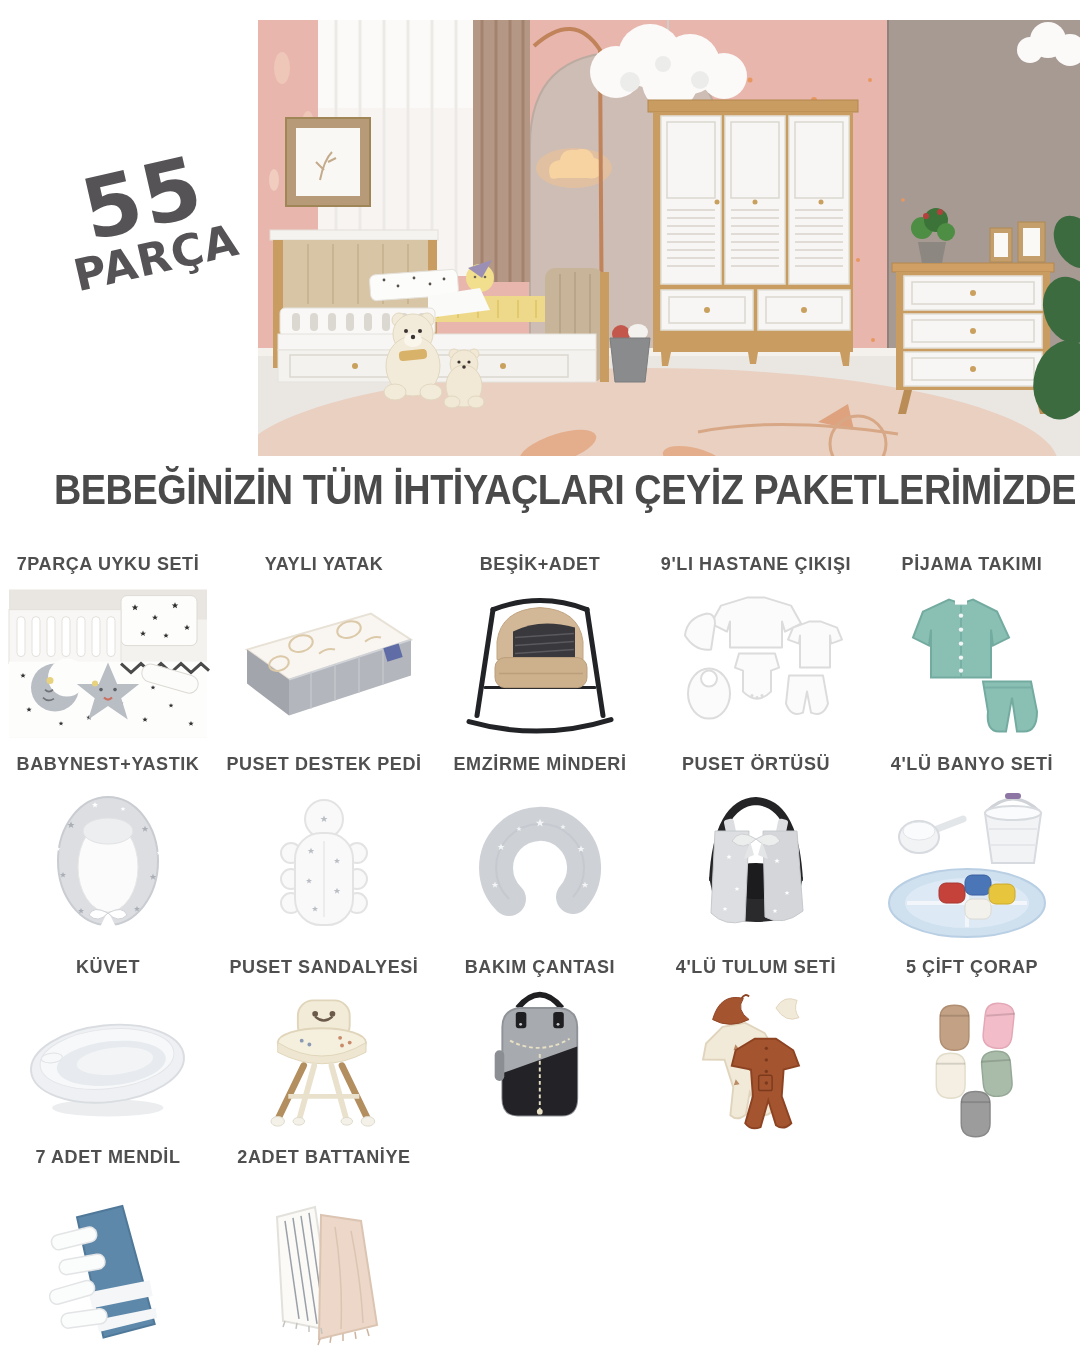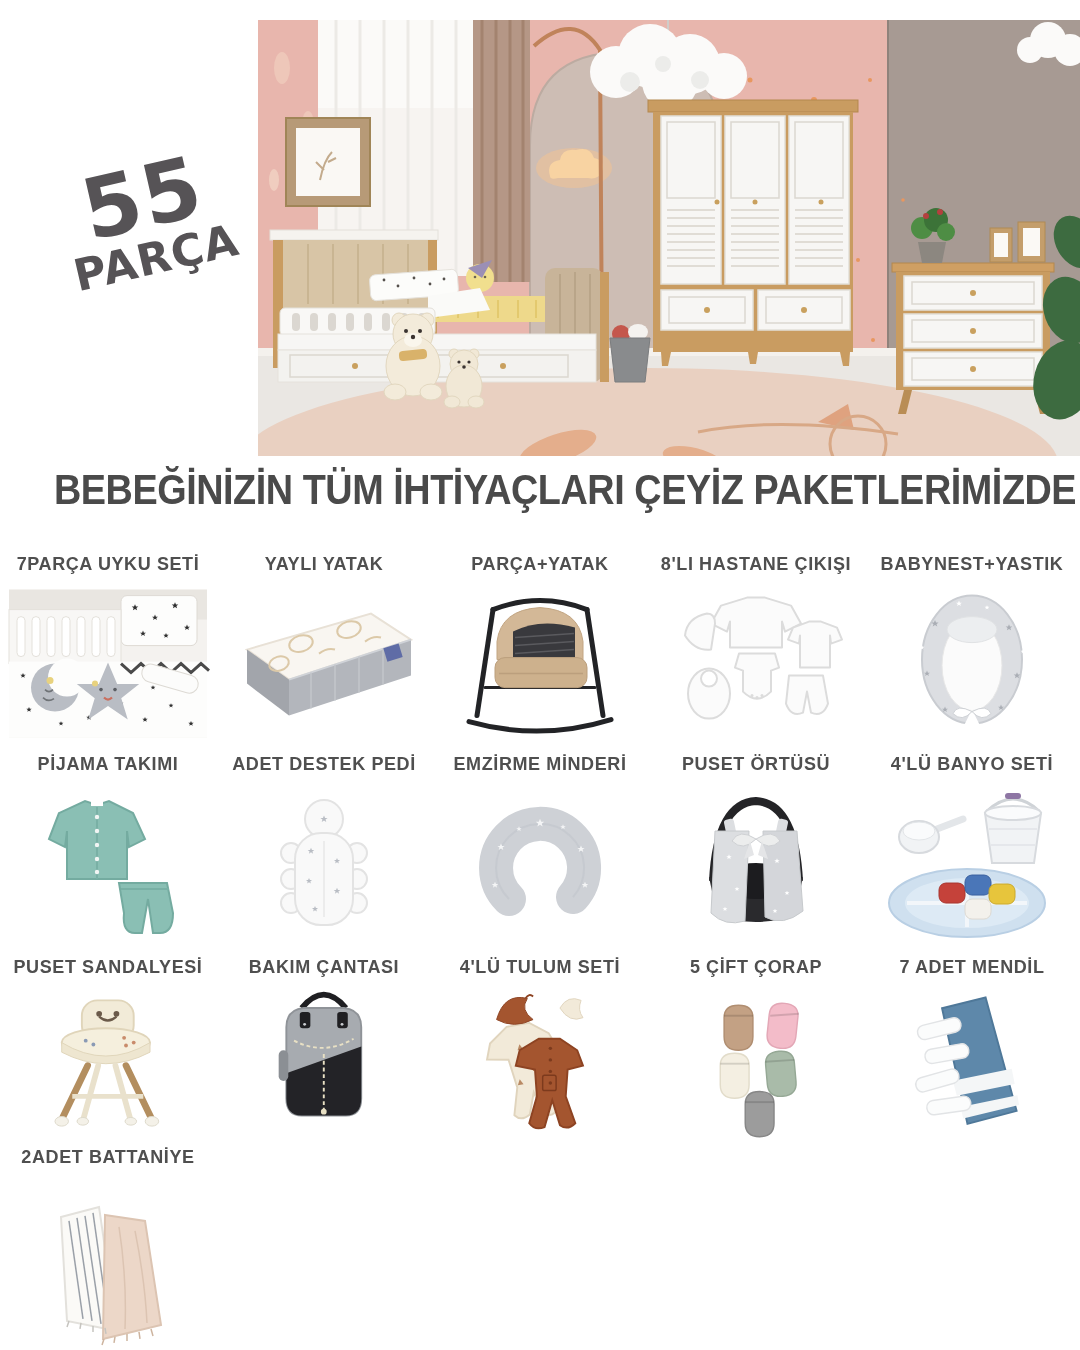--- a/index.html
+++ b/index.html
@@ -396,21 +396,21 @@
           <ellipse cx="130" cy="46" rx="12" ry="8" transform="rotate(-16 130 46)"></ellipse>
           <ellipse cx="60" cy="80" rx="10" ry="7" transform="rotate(-16 60 80)"></ellipse>
           <path d="M100,70 q8,-6 16,-4 M146,58 q8,-6 16,-4"></path>
         </g>
         <rect x="166" y="62" width="16" height="14" fill="#5f6ca6" transform="rotate(-17 174 69)"></rect>
       </svg>
     </div>
   </div>
 
   <div class="cell">
-    <div class="plabel">PARÇA+YATAK</div>
+    <div class="plabel">BEŞİK+ADET</div>
     <div class="pimg">
       <svg viewBox="0 0 210 160">
         <g stroke="#222326" stroke-width="5" fill="none" stroke-linecap="round">
           <path d="M58,26 Q105,8 152,26"></path>
           <path d="M58,26 L42,132"></path>
             <path d="M152,26 L168,132"></path>
           <path d="M34,138 Q105,158 176,136"></path>
           <path d="M50,104 L160,104" stroke-width="3"></path>
         </g>
         <path d="M62,58 Q66,26 105,24 Q144,26 148,58 L148,76 L62,76 Z" fill="#d3b897" stroke="#c2a582"></path>
@@ -420,65 +420,37 @@
             <line x1="80" y1="62" x2="139" y2="58"></line>
             <line x1="80" y1="70" x2="139" y2="66"></line>
           </g>
         <rect x="60" y="74" width="92" height="30" rx="10" fill="#cdb18d" stroke="#bb9f7d"></rect>
         <line x1="64" y1="90" x2="148" y2="90" stroke="#bb9f7d" stroke-width="1.5"></line>
       </svg>
     </div>
   </div>
 
   <div class="cell">
-    <div class="plabel">8'LI HASTANE ÇIKIŞI</div>
+    <div class="plabel">9'LI HASTANE ÇIKIŞI</div>
     <div class="pimg">
       <svg viewBox="0 0 210 160">
         <g fill="#fbfbfb" stroke="#dcdcdc" stroke-width="2" stroke-linejoin="round">
           <path d="M70,22 L96,14 L114,14 L140,22 L150,40 L134,48 L131,38 L131,64 L79,64 L79,38 L76,48 L60,40 Z"></path>
           <path d="M34,52 Q36,34 56,30 Q64,30 64,40 L60,66 Q44,68 34,52 Z"></path>
           <path d="M142,44 L158,38 L170,38 L186,44 L191,56 L180,60 L179,52 L179,84 L149,84 L149,52 L148,60 L137,56 Z"></path>
           <path d="M88,70 L124,70 L128,84 L120,87 L120,108 Q106,122 92,108 L92,87 L84,84 Z"></path>
           <path d="M138,92 L172,92 L177,120 Q172,134 160,129 L156,108 L152,129 Q140,134 135,120 Z"></path>
         </g>
         <ellipse cx="58" cy="110" rx="21" ry="25" fill="#fbfbfb" stroke="#dcdcdc" stroke-width="2"></ellipse>
         <circle cx="58" cy="95" r="8" fill="#ffffff" stroke="#dcdcdc" stroke-width="2"></circle>
         <g fill="#dcdcdc">
             <circle cx="101" cy="112" r="1.5"></circle>
             <circle cx="106" cy="114" r="1.5"></circle>
             <circle cx="111" cy="112" r="1.5"></circle>
           </g>
-      </svg>
-    </div>
-  </div>
-
-  <div class="cell">
-    <div class="plabel">BABYNEST+YASTIK</div>
-    <div class="pimg">
-      <svg viewBox="0 0 210 160">
-        <ellipse cx="105" cy="76" rx="50" ry="64" fill="#dcdee2" stroke="#c9ccd1" stroke-width="2"></ellipse>
-        <g fill="#aaaeb5">
-            <use href="#st" transform="translate(68,40) scale(.6)"></use>
-            <use href="#st" transform="translate(142,44) scale(.55)"></use>
-            <use href="#st" transform="translate(60,90) scale(.5)"></use>
-            <use href="#st" transform="translate(150,92) scale(.55)"></use>
-            <use href="#st" transform="translate(78,126) scale(.5)"></use>
-            <use href="#st" transform="translate(134,124) scale(.5)"></use>
-          </g>
-        <g fill="#ffffff">
-            <use href="#st" transform="translate(92,20) scale(.5)"></use>
-            <use href="#st" transform="translate(120,24) scale(.4)"></use>
-            <use href="#st" transform="translate(55,64) scale(.4)"></use>
-            <use href="#st" transform="translate(156,68) scale(.4)"></use>
-          </g>
-        <ellipse cx="105" cy="82" rx="30" ry="45" fill="#fbfbfb" stroke="#e7e7e7"></ellipse>
-        <ellipse cx="105" cy="46" rx="25" ry="13" fill="#eceef0" stroke="#e0e2e4"></ellipse>
-        <polygon points="97,142 105,126 113,142" fill="#ffffff"></polygon>
-        <path d="M105,128 q-15,-8 -19,2 q9,9 19,-2 Z" fill="#ffffff" stroke="#cfd2d6"></path>
-        <path d="M105,128 q15,-8 19,2 q-9,9 -19,-2 Z" fill="#ffffff" stroke="#cfd2d6"></path>
       </svg>
     </div>
   </div>
 
   <div class="cell">
     <div class="plabel">PİJAMA TAKIMI</div>
     <div class="pimg">
       <svg viewBox="0 0 210 160">
         <path d="M56,28 L82,16 L94,20 L106,16 L130,28 L142,54 L126,62 L124,46 L124,94 L64,94 L64,46 L62,62 L46,54 Z" fill="#8abfb4" stroke="#74aba0" stroke-width="2"></path>
         <rect x="88" y="14" width="12" height="7" fill="#ffffff"></rect>
@@ -489,23 +461,51 @@
             <circle cx="94" cy="60" r="2.2"></circle>
             <circle cx="94" cy="74" r="2.2"></circle>
             <circle cx="94" cy="87" r="2.2"></circle>
           </g>
         <path d="M116,98 L164,98 L170,128 Q170,148 157,148 L150,148 L145,114 L139,148 L132,148 Q119,148 121,128 Z" fill="#8abfb4" stroke="#74aba0" stroke-width="2"></path>
         <line x1="118" y1="104" x2="166" y2="104" stroke="#79b0a5" stroke-width="2"></line>
       </svg>
     </div>
   </div>
 
-
-  <div class="cell">
-    <div class="plabel">ADET DESTEK PEDİ</div>
+  <div class="cell">
+    <div class="plabel">BABYNEST+YASTIK</div>
+    <div class="pimg">
+      <svg viewBox="0 0 210 160">
+        <ellipse cx="105" cy="76" rx="50" ry="64" fill="#dcdee2" stroke="#c9ccd1" stroke-width="2"></ellipse>
+        <g fill="#aaaeb5">
+            <use href="#st" transform="translate(68,40) scale(.6)"></use>
+            <use href="#st" transform="translate(142,44) scale(.55)"></use>
+            <use href="#st" transform="translate(60,90) scale(.5)"></use>
+            <use href="#st" transform="translate(150,92) scale(.55)"></use>
+            <use href="#st" transform="translate(78,126) scale(.5)"></use>
+            <use href="#st" transform="translate(134,124) scale(.5)"></use>
+          </g>
+        <g fill="#ffffff">
+            <use href="#st" transform="translate(92,20) scale(.5)"></use>
+            <use href="#st" transform="translate(120,24) scale(.4)"></use>
+            <use href="#st" transform="translate(55,64) scale(.4)"></use>
+            <use href="#st" transform="translate(156,68) scale(.4)"></use>
+          </g>
+        <ellipse cx="105" cy="82" rx="30" ry="45" fill="#fbfbfb" stroke="#e7e7e7"></ellipse>
+        <ellipse cx="105" cy="46" rx="25" ry="13" fill="#eceef0" stroke="#e0e2e4"></ellipse>
+        <polygon points="97,142 105,126 113,142" fill="#ffffff"></polygon>
+        <path d="M105,128 q-15,-8 -19,2 q9,9 19,-2 Z" fill="#ffffff" stroke="#cfd2d6"></path>
+        <path d="M105,128 q15,-8 19,2 q-9,9 -19,-2 Z" fill="#ffffff" stroke="#cfd2d6"></path>
+      </svg>
+    </div>
+  </div>
+
+
+  <div class="cell">
+    <div class="plabel">PUSET DESTEK PEDİ</div>
     <div class="pimg">
       <svg viewBox="0 0 210 160">
         <g fill="#f9f9f9" stroke="#e3e3e3" stroke-width="2">
           <circle cx="72" cy="68" r="10"></circle>
             <circle cx="72" cy="94" r="10"></circle>
             <circle cx="72" cy="118" r="10"></circle>
           <circle cx="138" cy="68" r="10"></circle>
             <circle cx="138" cy="94" r="10"></circle>
             <circle cx="138" cy="118" r="10"></circle>
           <circle cx="105" cy="34" r="19"></circle>
@@ -592,20 +592,35 @@
             <line x1="100" y1="94" x2="100" y2="142"></line>
           </g>
         <rect x="72" y="98" width="26" height="20" rx="7" fill="#c5423a" stroke="#a83730"></rect>
         <rect x="98" y="90" width="26" height="20" rx="7" fill="#4a76b8" stroke="#3b61a0"></rect>
         <rect x="122" y="99" width="26" height="20" rx="7" fill="#e7c53c" stroke="#caa92c"></rect>
         <rect x="98" y="114" width="26" height="20" rx="7" fill="#f3f1ec" stroke="#dcd9d2"></rect>
       </svg>
     </div>
   </div>
 
+  <div class="cell">
+    <div class="plabel">KÜVET</div>
+    <div class="pimg">
+      <svg viewBox="0 0 210 160">
+        <ellipse cx="105" cy="128" rx="58" ry="9" fill="#ebedef"></ellipse>
+        <g transform="rotate(-6 105 85)">
+          <ellipse cx="105" cy="82" rx="80" ry="40" fill="#eef0f3" stroke="#d9dce0" stroke-width="2"></ellipse>
+          <ellipse cx="105" cy="77" rx="70" ry="31" fill="#f6f8f9" stroke="#e3e6e9"></ellipse>
+          <ellipse cx="109" cy="82" rx="57" ry="23" fill="#e7eaee"></ellipse>
+          <ellipse cx="113" cy="80" rx="40" ry="14" fill="#f2f4f6"></ellipse>
+          <ellipse cx="48" cy="70" rx="11" ry="5" fill="#f6f8f9" stroke="#e0e3e6"></ellipse>
+        </g>
+      </svg>
+    </div>
+  </div>
 
   <div class="cell">
     <div class="plabel">PUSET SANDALYESİ</div>
     <div class="pimg">
       <svg viewBox="0 0 210 160">
         <rect x="78" y="16" width="54" height="42" rx="16" fill="#f2ebd8" stroke="#e0d5ba" stroke-width="2"></rect>
         <g fill="#6b5a4a">
             <circle cx="96" cy="30" r="3"></circle>
             <circle cx="114" cy="30" r="3"></circle>
           </g>

